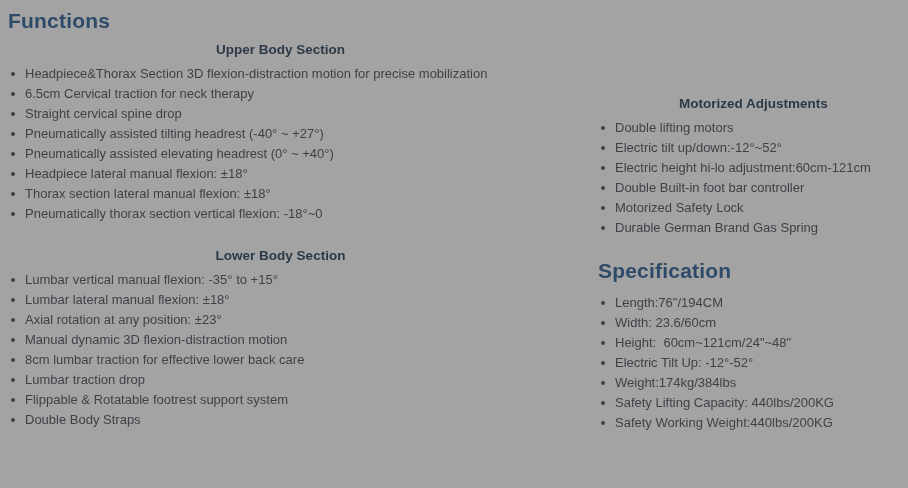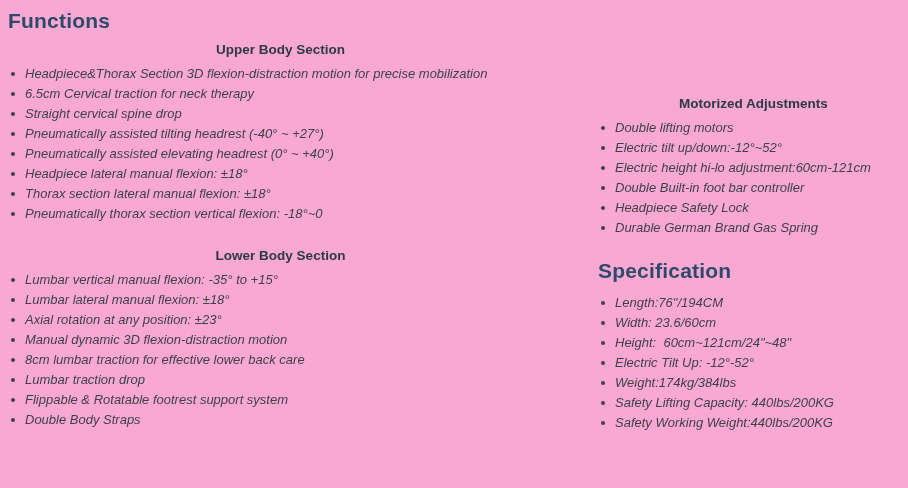--- a/index.html
+++ b/index.html
@@ -1,21 +1,21 @@
 <!DOCTYPE html>
 <html><head>
 <meta charset="utf-8">
 <style>
   * { margin: 0; padding: 0; box-sizing: border-box; }
   html, body { background: #ffffff; }
   .page {
     position: relative;
     width: 908px;
     height: 488px;
-    background: #f9a8d4;
+    background: #a3a3a3;
     font-family: "Liberation Sans", sans-serif;
     overflow: hidden;
   }
   .col-left {
     position: absolute;
     left: 8px;
     top: 8px;
     width: 545px;
   }
   .col-right {
@@ -33,21 +33,20 @@
   }
   .sub-heading {
     font-size: 13.5px;
     font-weight: bold;
     color: #2c3947;
     line-height: 17px;
     text-align: center;
   }
   .feature-list {
     list-style: none;
-    font-style: italic;
   }
   .feature-list li {
     position: relative;
     padding-left: 17px;
     font-size: 13px;
     line-height: 20px;
     color: #3e4247;
     white-space: pre-wrap;
   }
   .feature-list li::before {
@@ -102,21 +101,21 @@
     </ul>
   </div>
 
   <div class="col-right">
     <h2 class="sub-heading">Motorized Adjustments</h2>
     <ul class="feature-list motorized-list">
       <li>Double lifting motors</li>
       <li>Electric tilt up/down:-12°~52°</li>
       <li>Electric height hi-lo adjustment:60cm-121cm</li>
       <li>Double Built-in foot bar controller</li>
-      <li>Headpiece Safety Lock</li>
+      <li>Motorized Safety Lock</li>
       <li>Durable German Brand Gas Spring</li>
     </ul>
 
     <h1 class="section-title spec-title">Specification</h1>
     <ul class="feature-list spec-list">
       <li>Length:76"/194CM</li>
       <li>Width: 23.6/60cm</li>
       <li>Height:  60cm~121cm/24"~48"</li>
       <li>Electric Tilt Up: -12°-52°</li>
       <li>Weight:174kg/384lbs</li>

